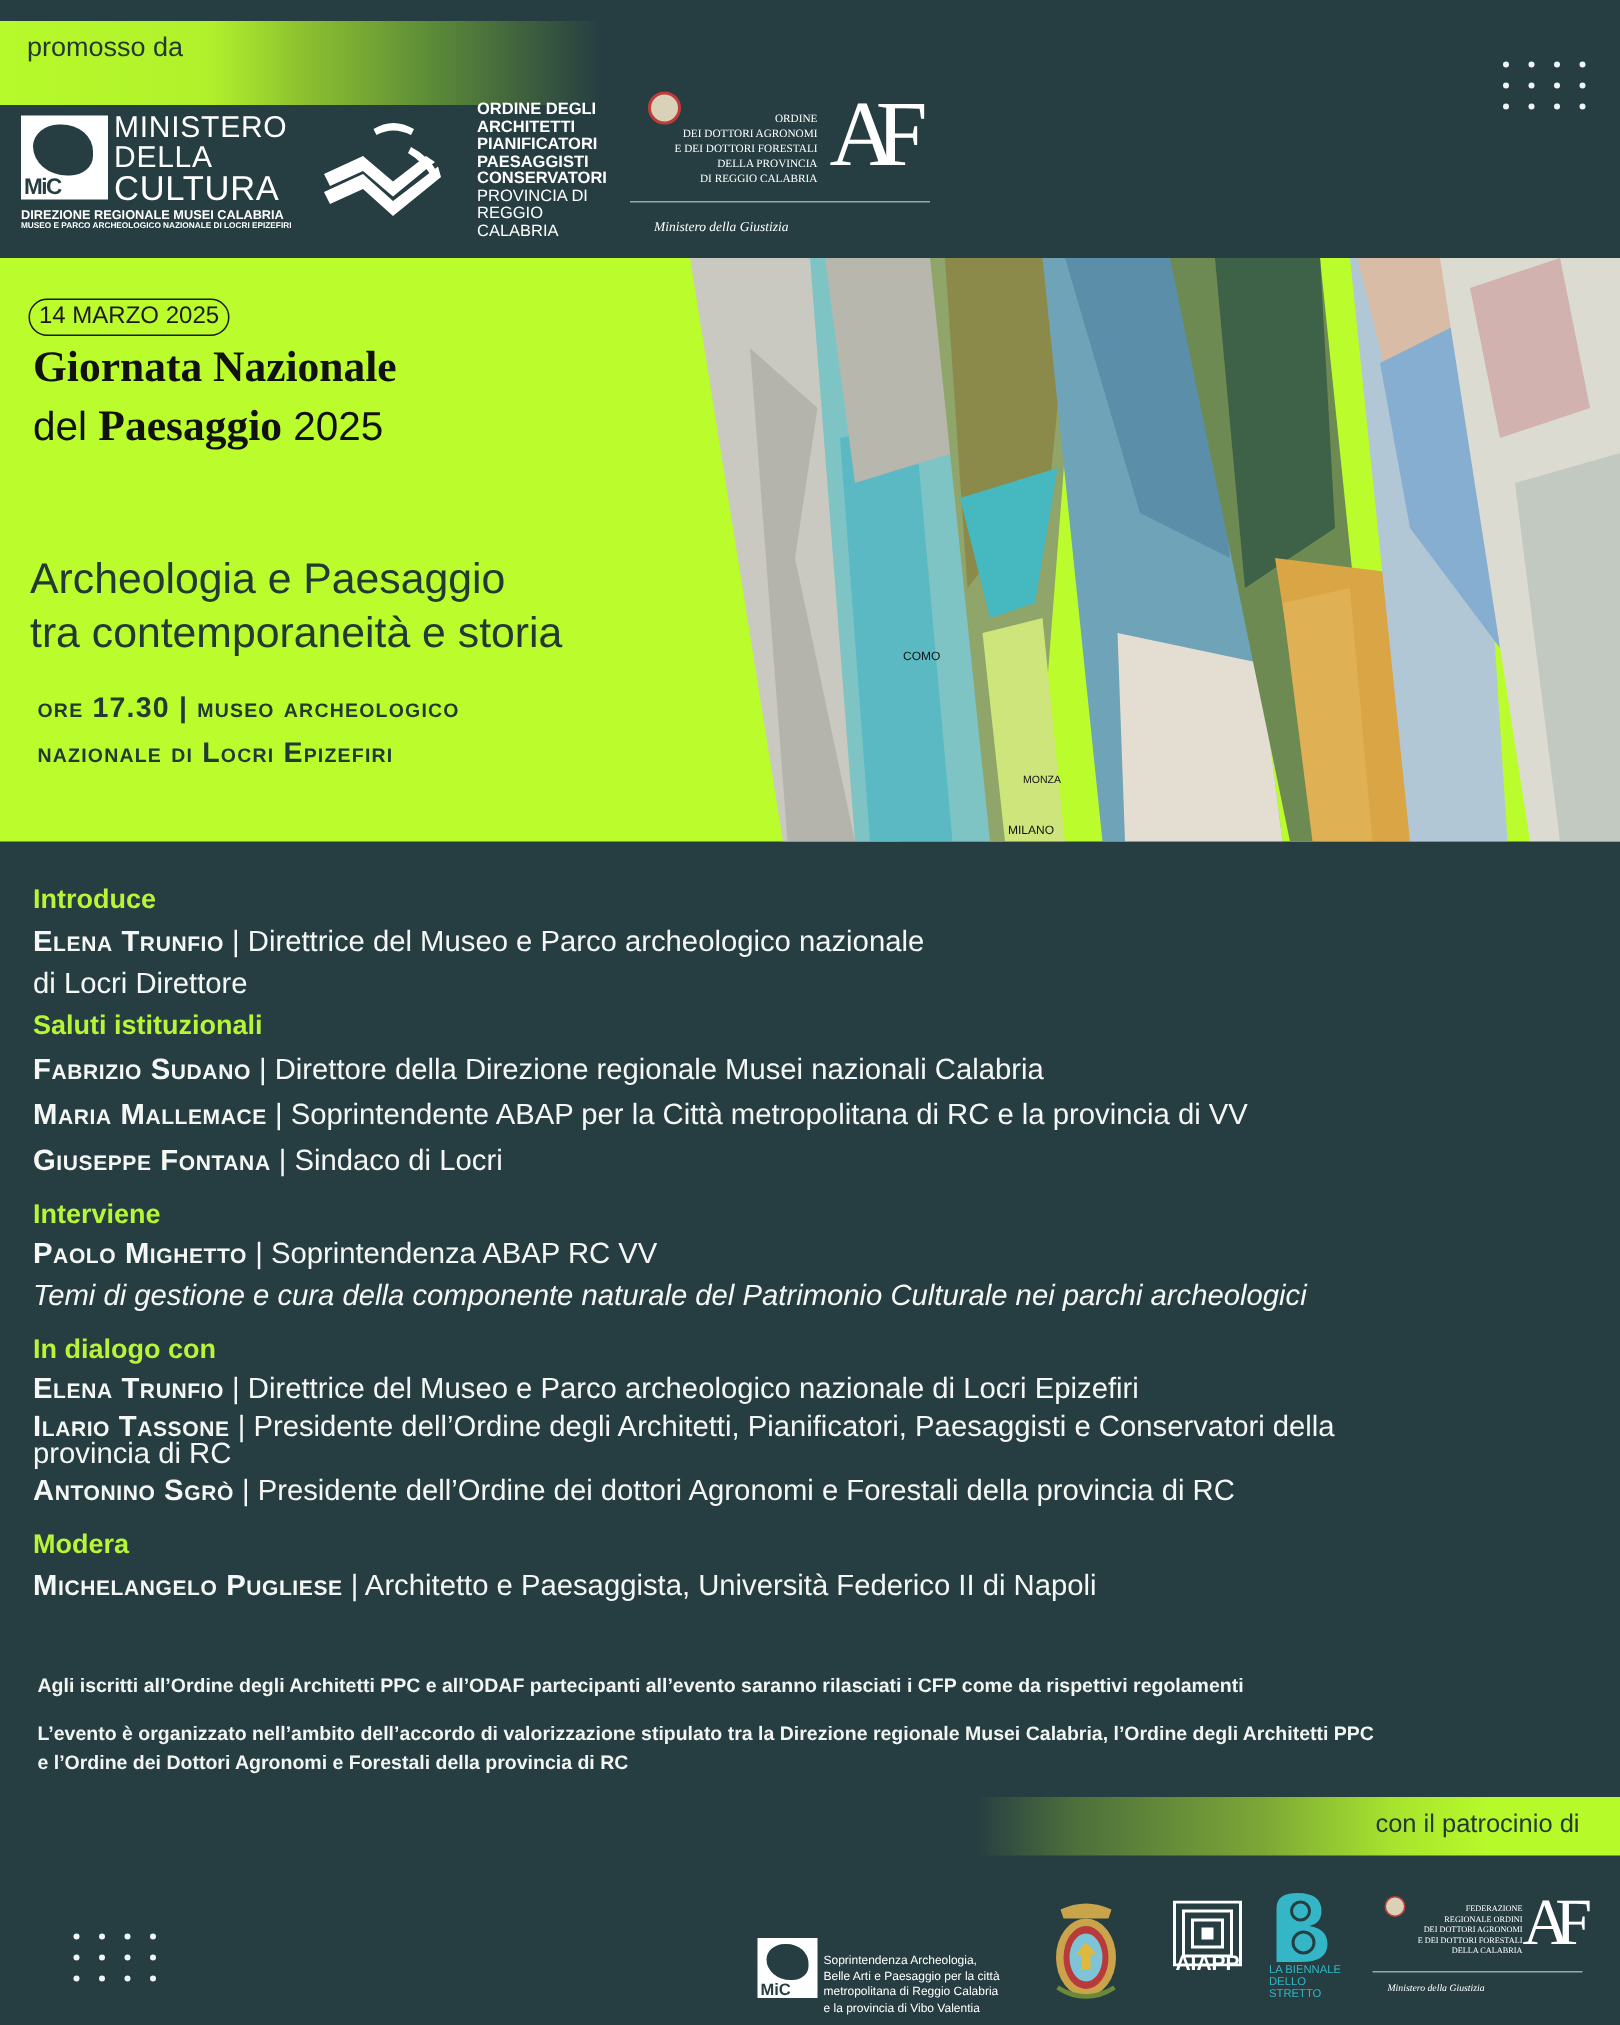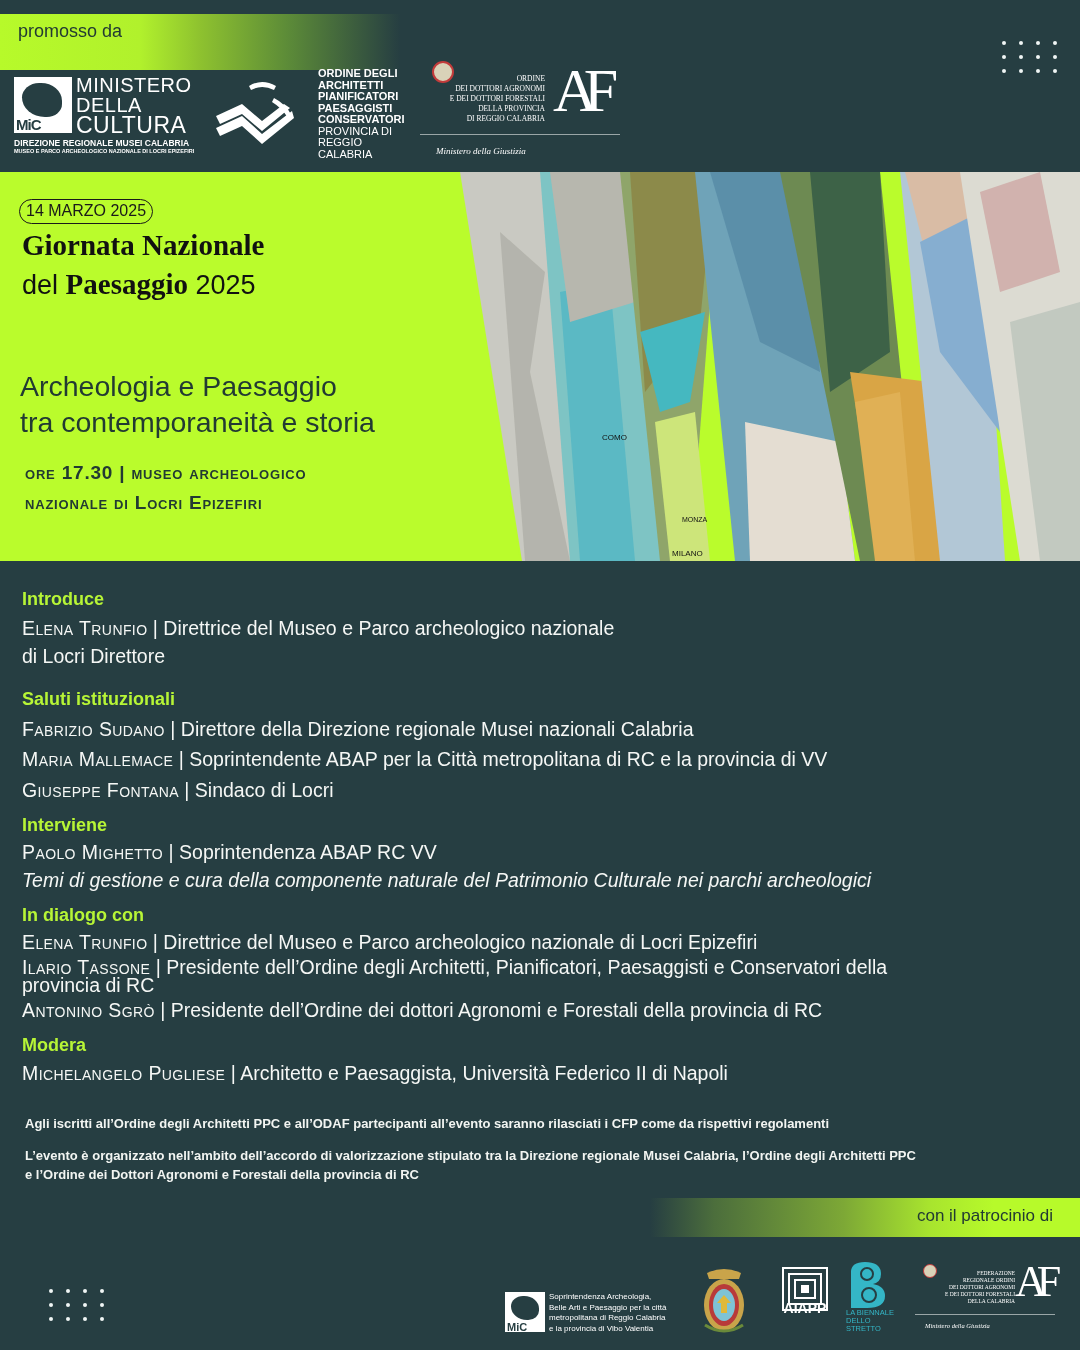--- a/index.html
+++ b/index.html
@@ -58,36 +58,36 @@
   .hero-title1 { position: absolute; left: 22px; top: 57px; font-family: "Liberation Serif", serif; font-weight: bold; font-size: 29px; color: #111; }
   .hero-title2 { position: absolute; left: 22px; top: 96px; font-size: 27px; color: #111; }
   .hero-title2 b { font-family: "Liberation Serif", serif; font-weight: bold; font-size: 29px; }
   .hero-sub { position: absolute; left: 20px; top: 196px; font-size: 28.5px; line-height: 36px; color: #223a33; }
   .hero-info { position: absolute; left: 25px; top: 286px; font-size: 19px; line-height: 30px; font-weight: bold; color: #223a33; letter-spacing: 0.8px; font-variant: small-caps; }
 
   
   .program { position: absolute; left: 22px; top: 588px; width: 1040px; font-family: "DejaVu Sans", sans-serif; }
   .sec-title { font-size: 18px; color: #b7f536; line-height: 22px; font-family: "Liberation Sans", sans-serif; font-weight: bold; }
   .row { font-size: 19.5px; line-height: 24px; font-family: "Liberation Sans", sans-serif; color: #f5f7f5; }
-  .row .name { font-weight: normal; font-variant: small-caps; letter-spacing: 0.4px; }
+  .row .name { font-weight: bold; font-variant: small-caps; letter-spacing: 0.4px; }
   .row.italic { font-style: italic; }
   .notes { position: absolute; left: 25px; top: 1114px; width: 1010px; font-size: 13px; line-height: 19px; font-weight: bold; color: #f2f5f2; }
 
   .patro-bar {
     position: absolute; left: 650px; top: 1198px; width: 430px; height: 39px;
     background: linear-gradient(to right, #263e42 0%, #4c6e3c 15%, #7da836 45%, #a8e42e 65%, #b7fa2a 80%);
   }
   .patro-bar span { position: absolute; right: 27px; top: 8px; font-size: 17px; color: #223a33; }
 
   .bot-logos { position: absolute; left: 505px; top: 1262px; height: 80px; width: 570px; }
   .sop { position: absolute; left: 0; top: 30px; width: 190px; height: 42px; }
   .sop-box { position: absolute; left: 0; top: 0; width: 40px; height: 40px; background: #fff; }
   .sop-box .blob { position: absolute; left: 6px; top: 4px; width: 28px; height: 24px; background: #263e42; border-radius: 45% 55% 40% 60%; }
   .sop-box span { position: absolute; left: 2px; bottom: -1px; font-size: 11px; font-weight: bold; color: #263e42; }
-  .sop-text { position: absolute; left: 44px; top: 0; font-size: 8px; line-height: 10.5px; color: #fff; white-space: nowrap; }
+  .sop-text { position: absolute; left: 44px; top: 10px; font-size: 8px; line-height: 10.5px; color: #fff; white-space: nowrap; }
   .crest { position: absolute; left: 194px; top: 3px; width: 50px; height: 72px; }
   .aiapp { position: absolute; left: 275px; top: 5px; width: 50px; height: 70px; }
   .aiapp-label { position: absolute; left: 0; top: 33px; width: 50px; text-align: center; font-family: Liberation Sans, sans-serif; font-weight: bold; font-size: 14px; color: #fff; }
   .biennale { position: absolute; left: 340px; top: 0; width: 50px; height: 78px; }
   .biennale-text { position: absolute; left: 1px; top: 47px; font-size: 7.5px; line-height: 8px; color: #34b6c6; }
   .fed { position: absolute; left: 410px; top: 0; width: 150px; height: 78px; }
   .fed-emblem { position: absolute; left: 8px; top: 2px; width: 14px; height: 14px; border-radius: 50%; background: #d9d2b8; border: 1.5px solid #c23b3b; }
   .fed-text { position: absolute; right: 50px; top: 8px; font-family: "Liberation Serif", serif; font-size: 5.5px; line-height: 7px; text-align: right; color: #fff; white-space: nowrap; }
   .fed-mark { position: absolute; left: 100px; top: -6px; font-family: "Liberation Serif", serif; font-size: 44px; color: #fff; letter-spacing: -10px; }
   .fed-line { position: absolute; left: 0; top: 52px; width: 140px; height: 1px; background: #9aa6a7; }
@@ -203,21 +203,21 @@
     <div>nazionale di Locri Epizefiri</div>
   </div>
 </div>
 
 <div class="program">
 
   <div class="sec-title">Introduce</div>
   <div class="row" style="margin-top:6px;"><span class="name">Elena Trunfio</span><span> | Direttrice del Museo e Parco archeologico nazionale</span></div>
   <div class="row" style="margin-top:4px;">di Locri Direttore</div>
 
-  <div class="sec-title" style="margin-top:20px;">Saluti istituzionali</div>
+  <div class="sec-title" style="margin-top:4px;">Saluti istituzionali</div>
   <div class="row" style="margin-top:7px;"><span class="name">Fabrizio Sudano</span><span>  | Direttore della Direzione regionale Musei nazionali Calabria</span></div>
   <div class="row" style="margin-top:6px;"><span class="name">Maria Mallemace</span><span>  | Soprintendente ABAP per la Città metropolitana di RC e la provincia di VV</span></div>
   <div class="row" style="margin-top:7px;"><span class="name">Giuseppe Fontana</span><span> | Sindaco di Locri</span></div>
 
   <div class="sec-title" style="margin-top:12px;">Interviene</div>
   <div class="row" style="margin-top:4px;"><span class="name">Paolo Mighetto</span><span> | Soprintendenza ABAP RC VV</span></div>
   <div class="row italic" style="margin-top:4px;">Temi di gestione e cura della componente naturale del Patrimonio Culturale nei parchi archeologici</div>
 
   <div class="sec-title" style="margin-top:12px;">In dialogo con</div>
   <div class="row" style="margin-top:4px;"><span class="name">Elena Trunfio</span><span> | Direttrice del Museo e Parco archeologico nazionale di Locri Epizefiri</span></div>

